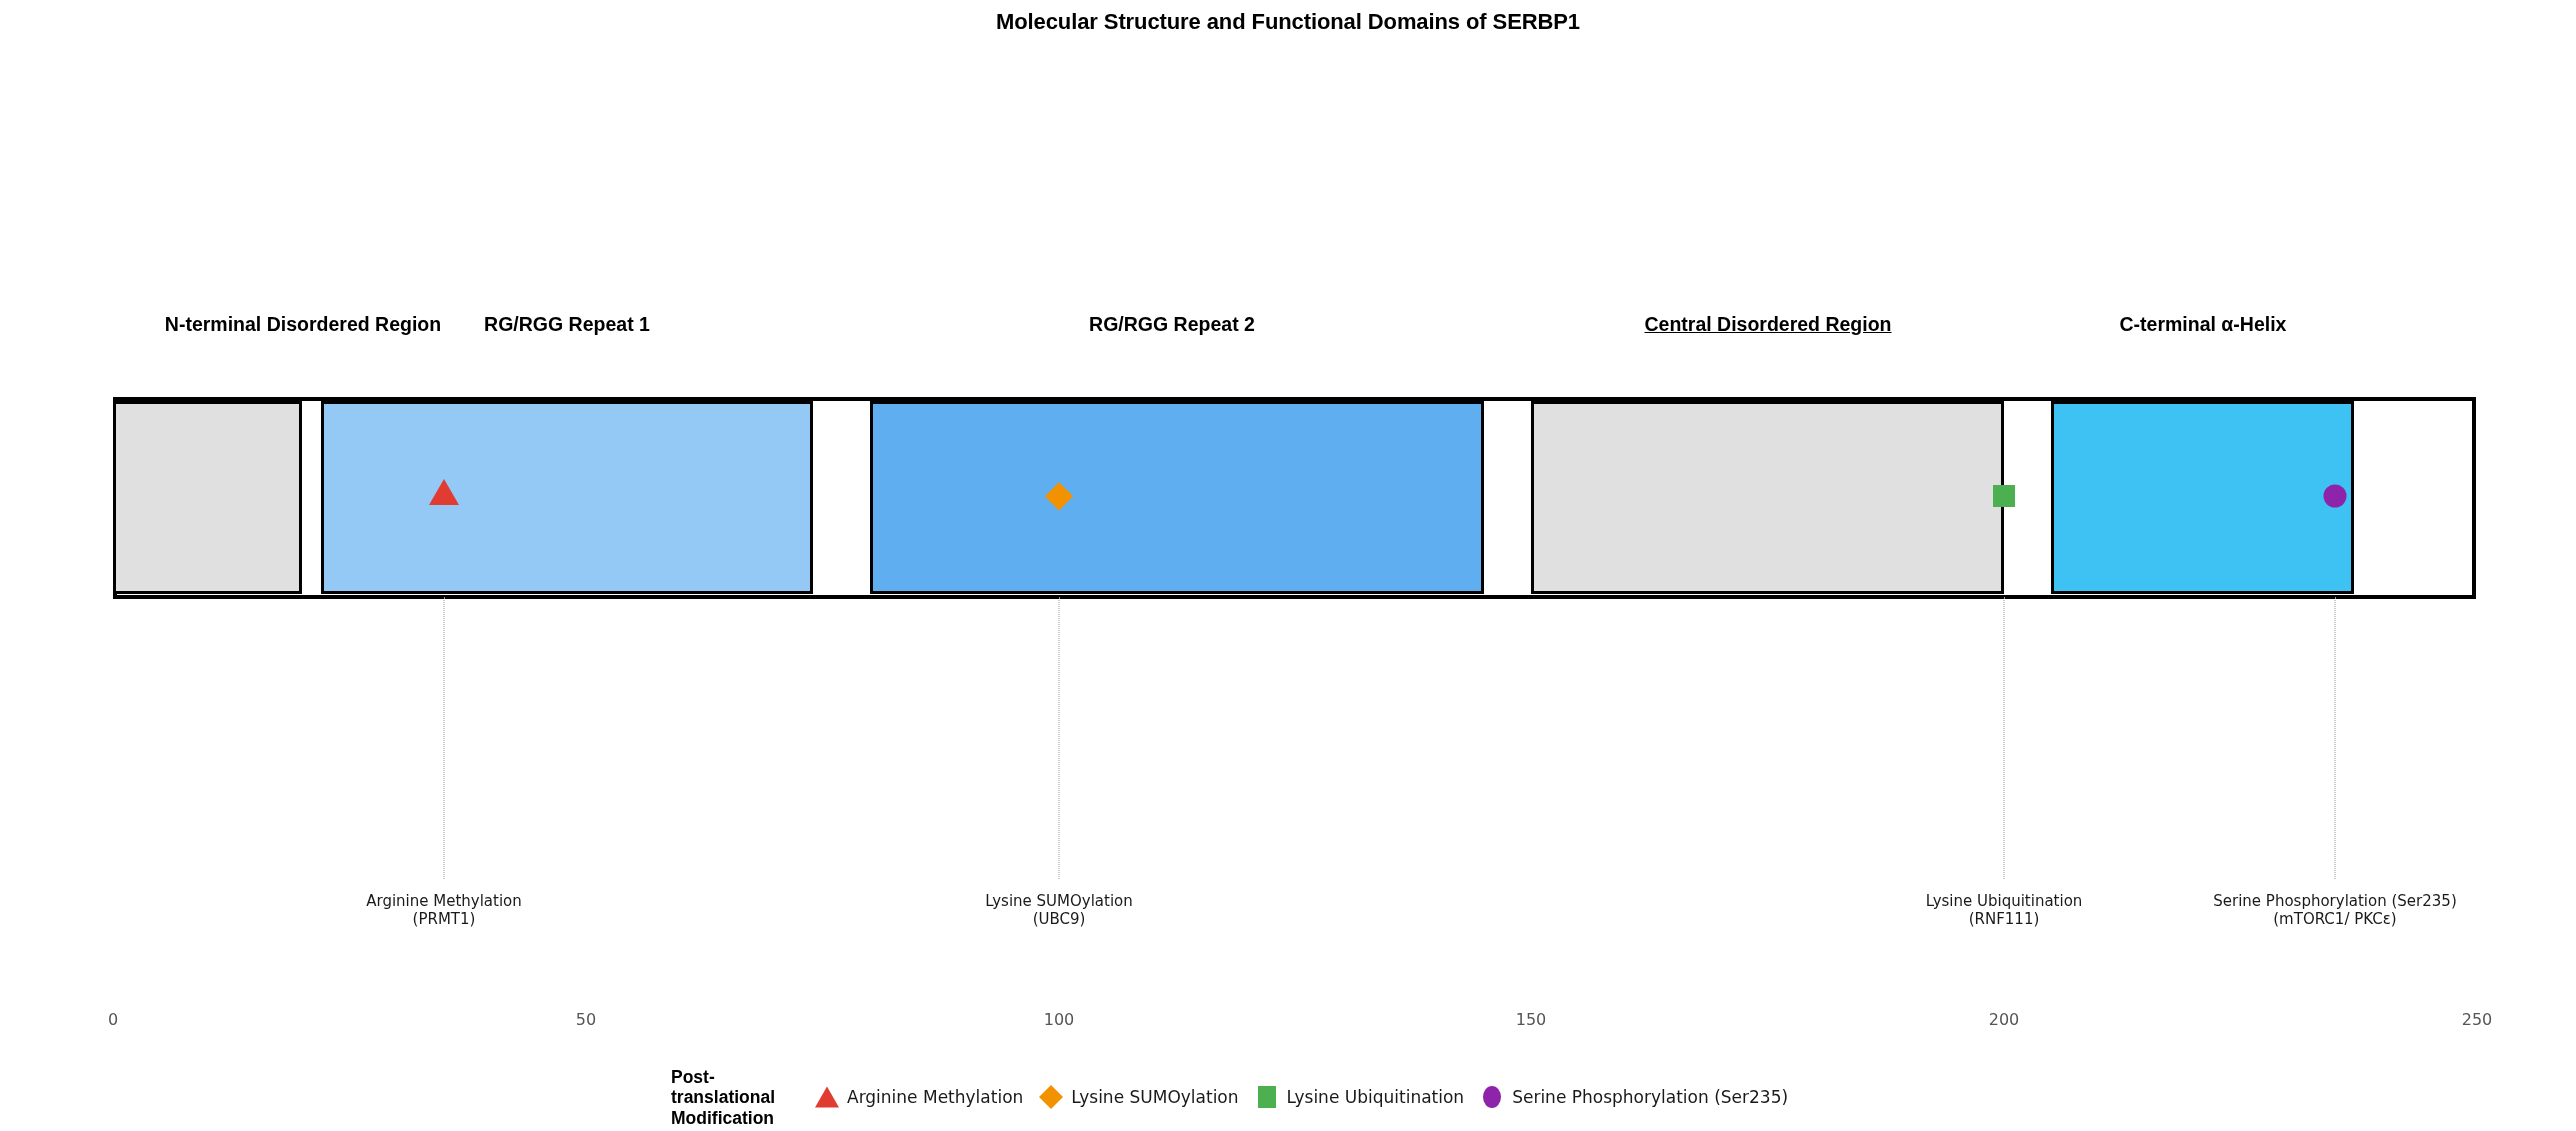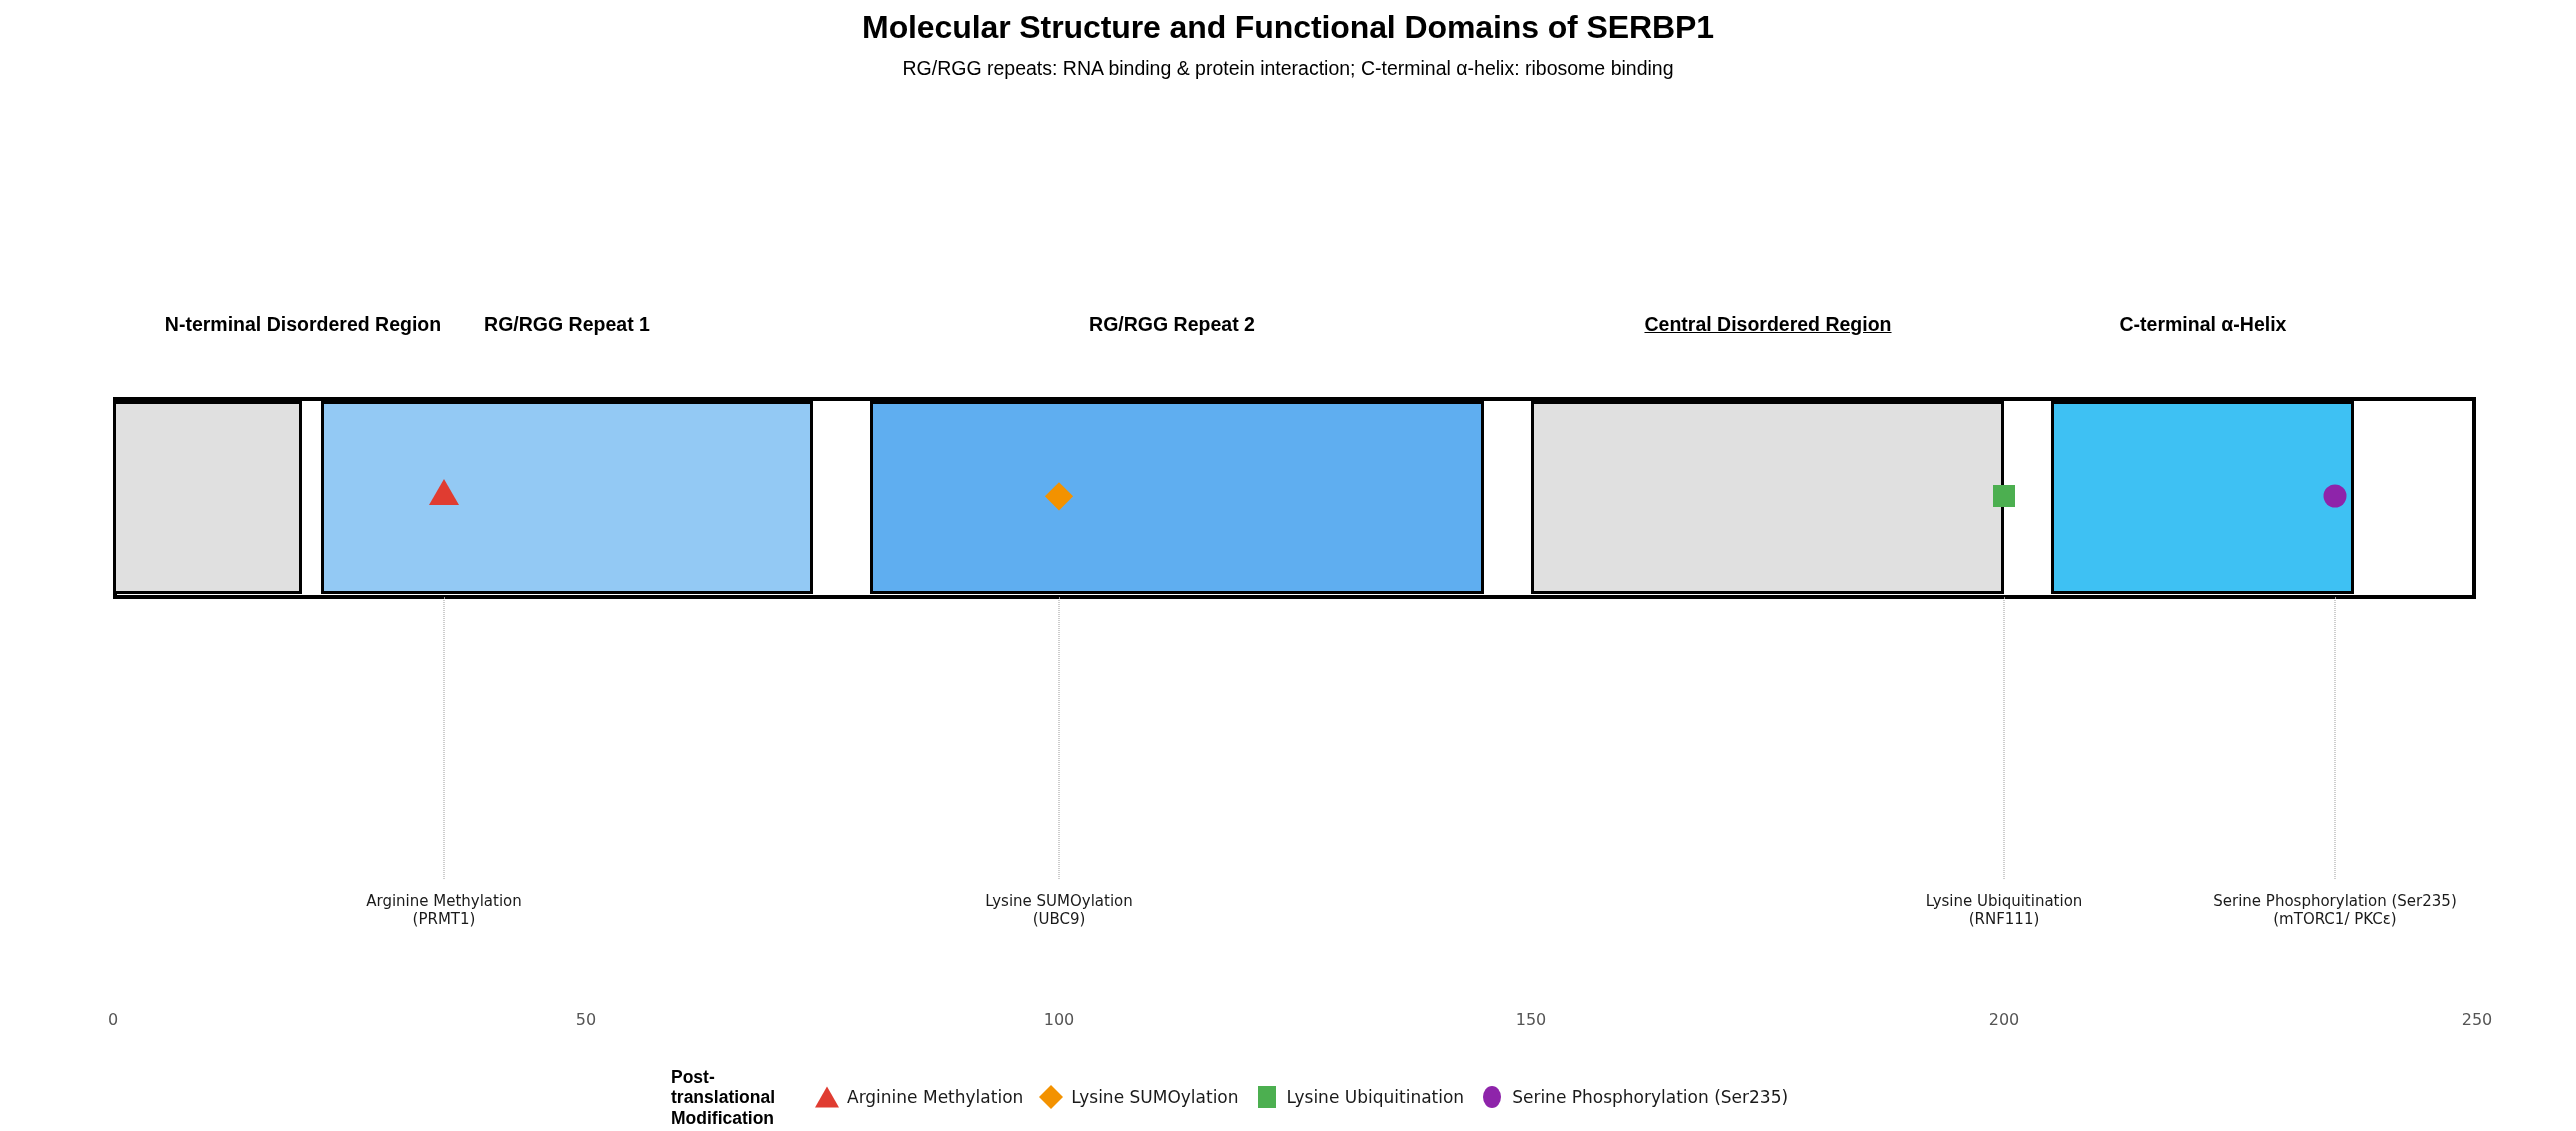--- a/index.html
+++ b/index.html
@@ -9,21 +9,21 @@
     font-family: "Liberation Sans", sans-serif;
     position: relative;
     overflow: hidden;
   }
   .fig { position:absolute; inset:0; }
 
   
   #title {
     position:absolute; left:0; right:0; top:9px;
     text-align:center;
-    font-size:32px; font-weight:bold; color:#000;
+    font-size:22px; font-weight:bold; color:#000;
     letter-spacing:-0.1px;
   }
   #subtitle {
     position:absolute; left:0; right:0; top:57px;
     text-align:center;
     font-size:19.5px; font-weight:normal; color:#000;
   }
 
   
   
@@ -130,21 +130,20 @@
   .sw-dia  { width:17px; height:17px; transform:translate(-50%,-50%) rotate(45deg); }
   .sw-sq   { width:18px; height:22px; transform:translate(-50%,-50%); }
   .sw-cir  { width:18px; height:22px; border-radius:50%; transform:translate(-50%,-50%); }
 </style>
 </head>
 <body>
 
 <div class="fig">
 
   <div id="title">Molecular Structure and Functional Domains of SERBP1</div>
-  <div id="subtitle">RG/RGG repeats: RNA binding &amp; protein interaction; C-terminal α-helix: ribosome binding</div>
 
   <div id="plot">
 
     <div id="domain-labels">
         <div class="domain-label" style="left: 303px;">N-terminal Disordered Region</div>
         <div class="domain-label" style="left: 567px;">RG/RGG Repeat 1</div>
         <div class="domain-label" style="left: 1172px;">RG/RGG Repeat 2</div>
         <div class="domain-label" style="left: 1768px; text-decoration: underline;">Central Disordered Region</div>
         <div class="domain-label" style="left: 2203px;">C-terminal α-Helix</div>
       </div>

